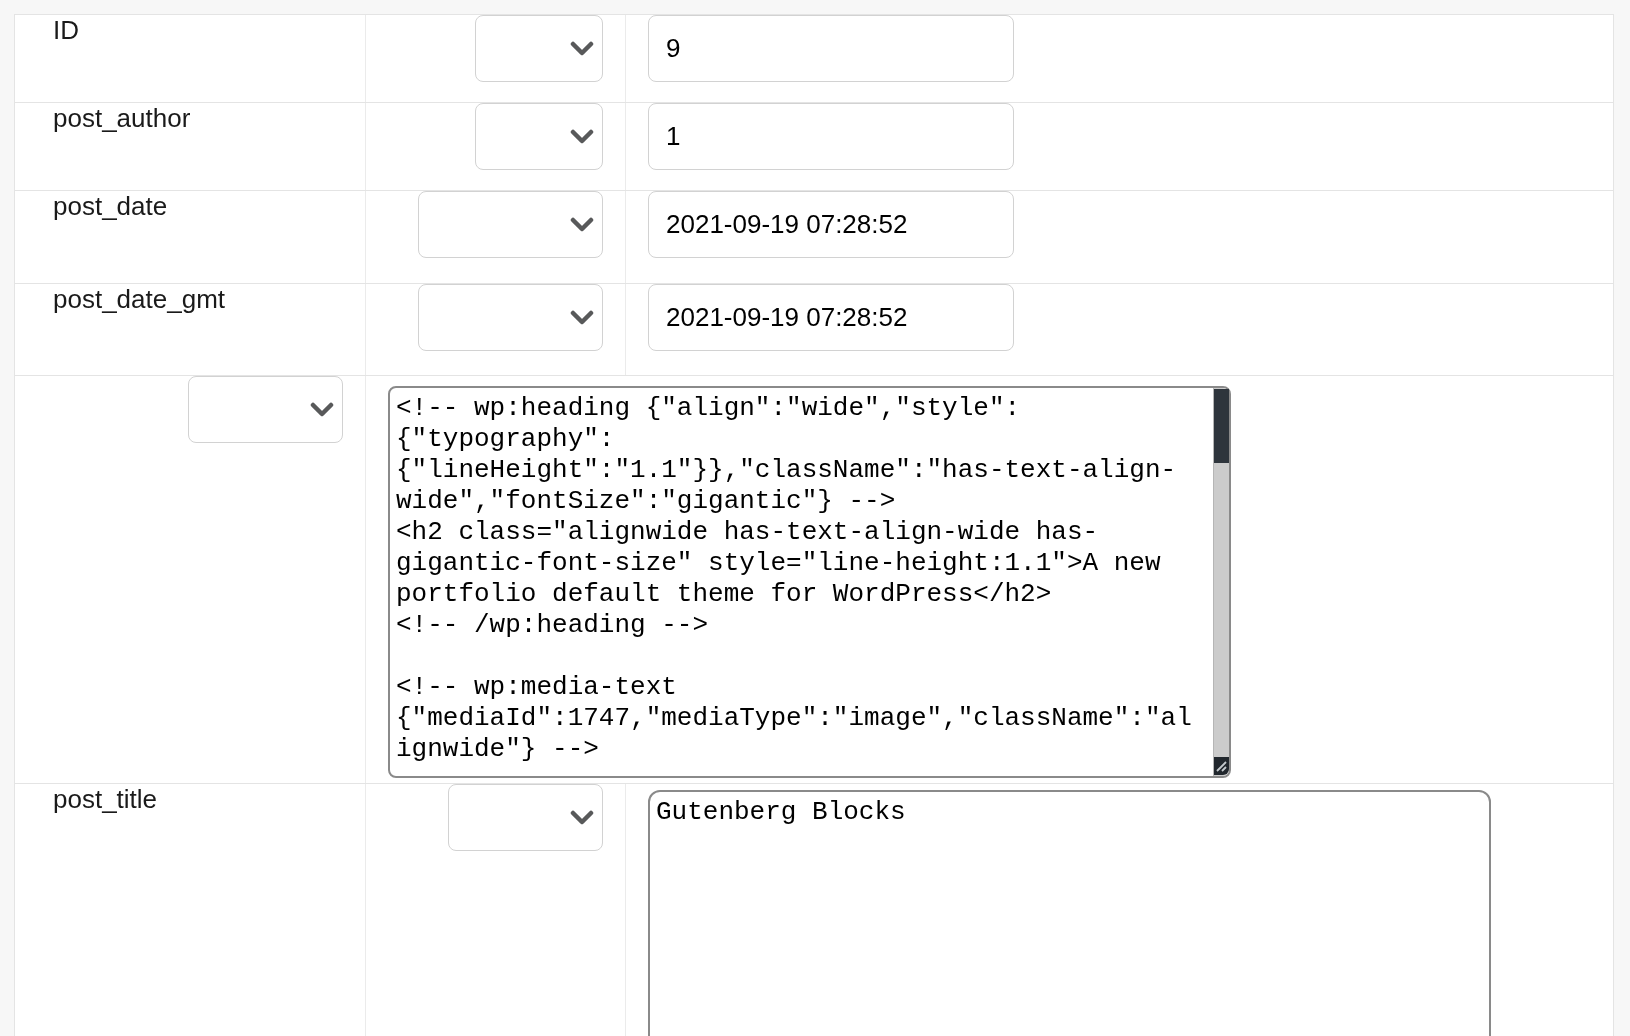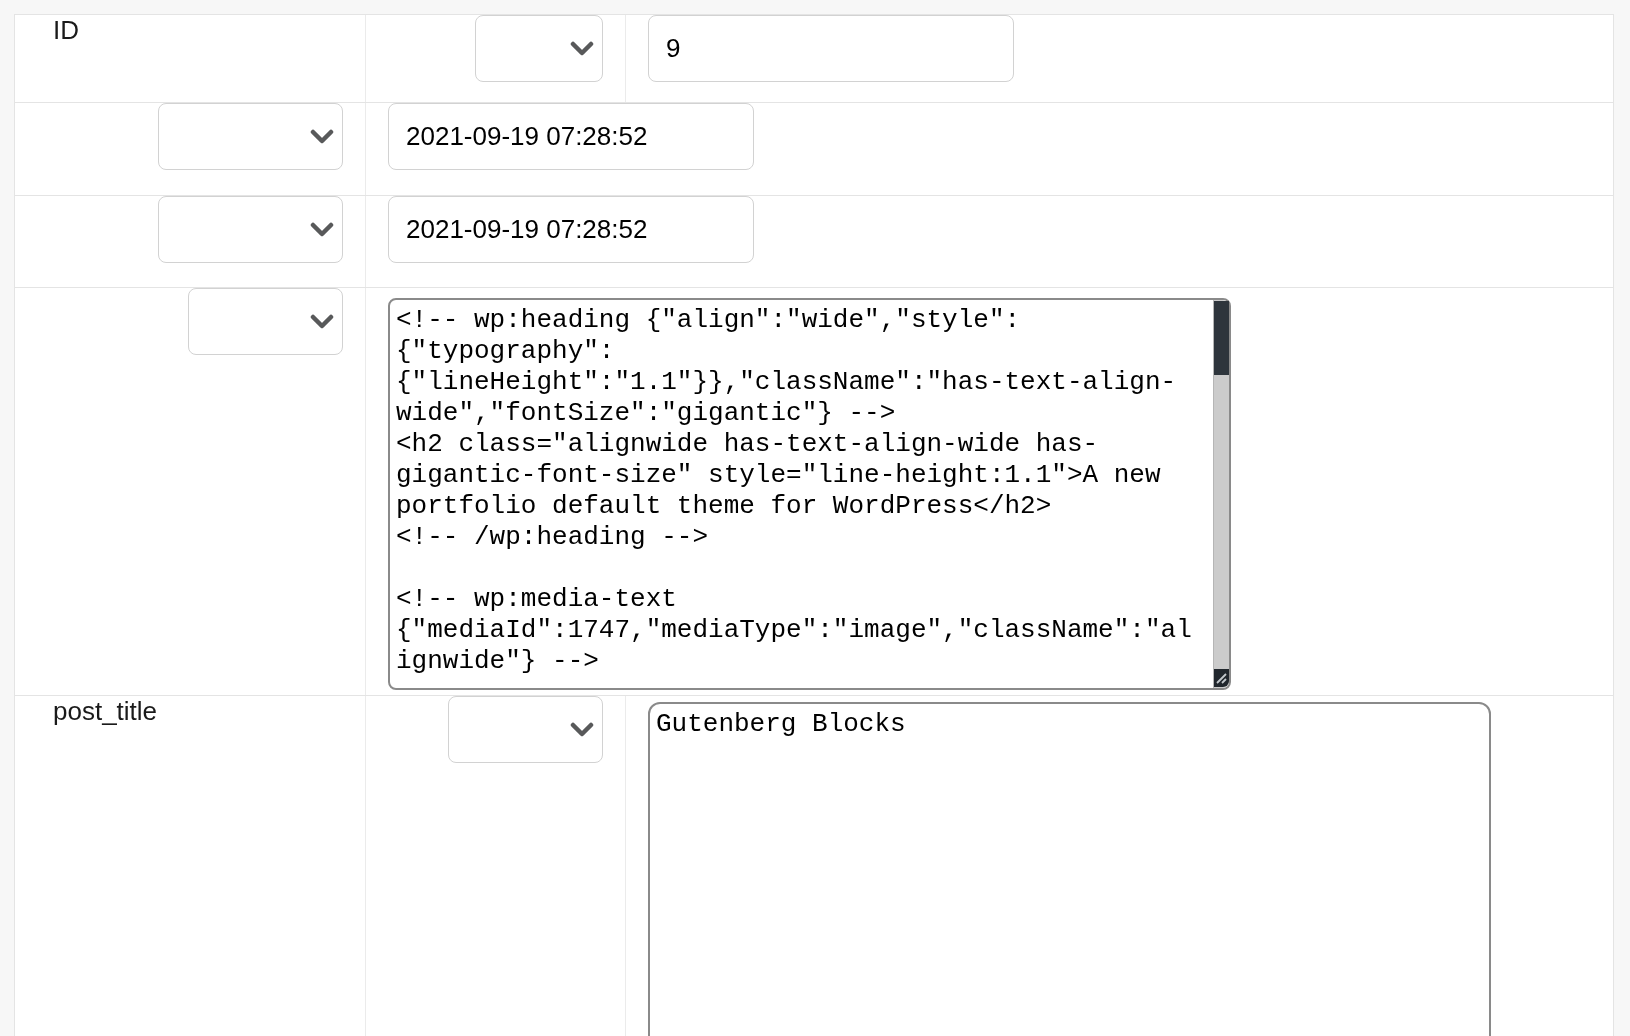--- a/index.html
+++ b/index.html
@@ -147,37 +147,60 @@
               <polyline points="3,3 12,12 21,3" fill="none" stroke="#58595a" stroke-width="4.5" stroke-linecap="round" stroke-linejoin="round"></polyline>
             </svg>
         </span>
       </div>
     </div>
     <div class="cell cell-value">
       <input class="value-input" type="text" value="9" style="">
     </div>
   </div>
 
+  <div class="row row-2">
+    <div class="cell cell-field">
+      <span>post_author</span>
+    </div>
+    <div class="cell cell-func">
+      <div class="select-box w-narrow">
+        <span class="chev">
+          <svg width="24" height="16" viewBox="0 0 24 16">
+              <polyline points="3,3 12,12 21,3" fill="none" stroke="#58595a" stroke-width="4.5" stroke-linecap="round" stroke-linejoin="round"></polyline>
+            </svg>
+        </span>
+      </div>
+    </div>
+    <div class="cell cell-value">
+      <input class="value-input" type="text" value="1" style="">
+    </div>
+  </div>
 
   <div class="row row-3">
+    <div class="cell cell-field">
+      <span>post_date</span>
+    </div>
     <div class="cell cell-func">
       <div class="select-box w-wide">
         <span class="chev">
           <svg width="24" height="16" viewBox="0 0 24 16">
               <polyline points="3,3 12,12 21,3" fill="none" stroke="#58595a" stroke-width="4.5" stroke-linecap="round" stroke-linejoin="round"></polyline>
             </svg>
         </span>
       </div>
     </div>
     <div class="cell cell-value">
       <input class="value-input" type="text" value="2021-09-19 07:28:52" style="">
     </div>
   </div>
 
   <div class="row row-4">
+    <div class="cell cell-field">
+      <span>post_date_gmt</span>
+    </div>
     <div class="cell cell-func">
       <div class="select-box w-wide">
         <span class="chev">
           <svg width="24" height="16" viewBox="0 0 24 16">
               <polyline points="3,3 12,12 21,3" fill="none" stroke="#58595a" stroke-width="4.5" stroke-linecap="round" stroke-linejoin="round"></polyline>
             </svg>
         </span>
       </div>
     </div>
     <div class="cell cell-value">

